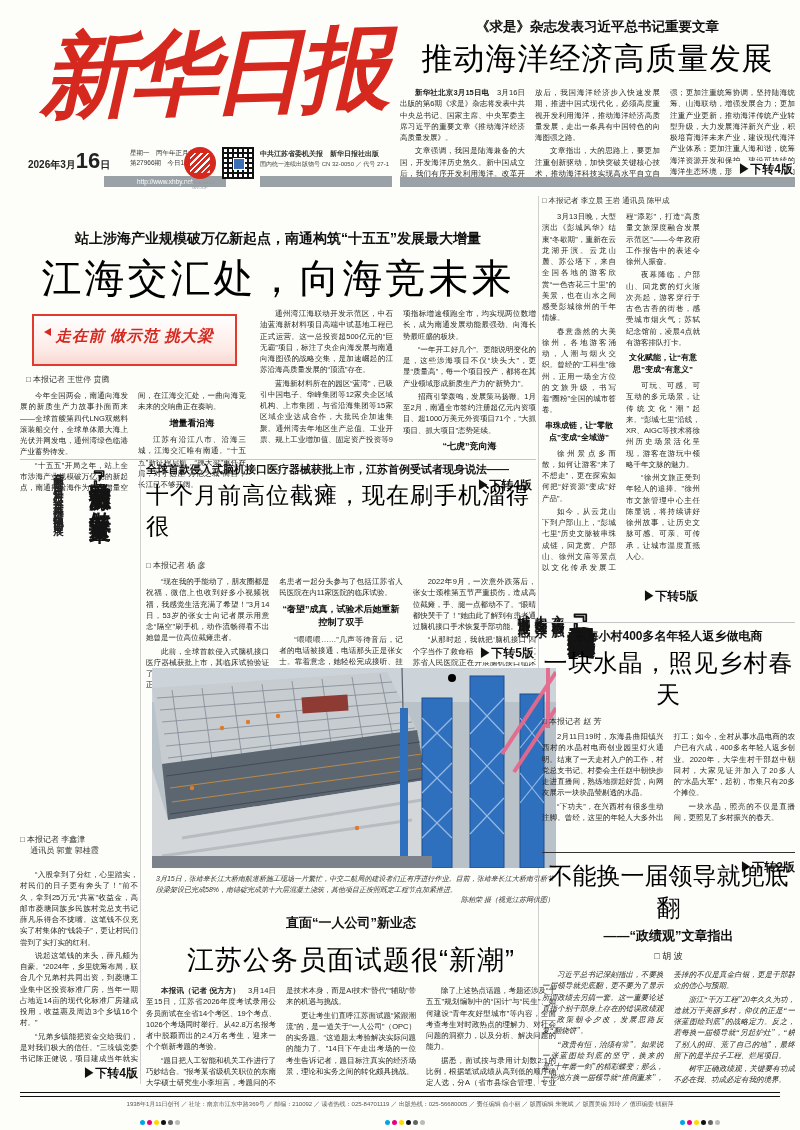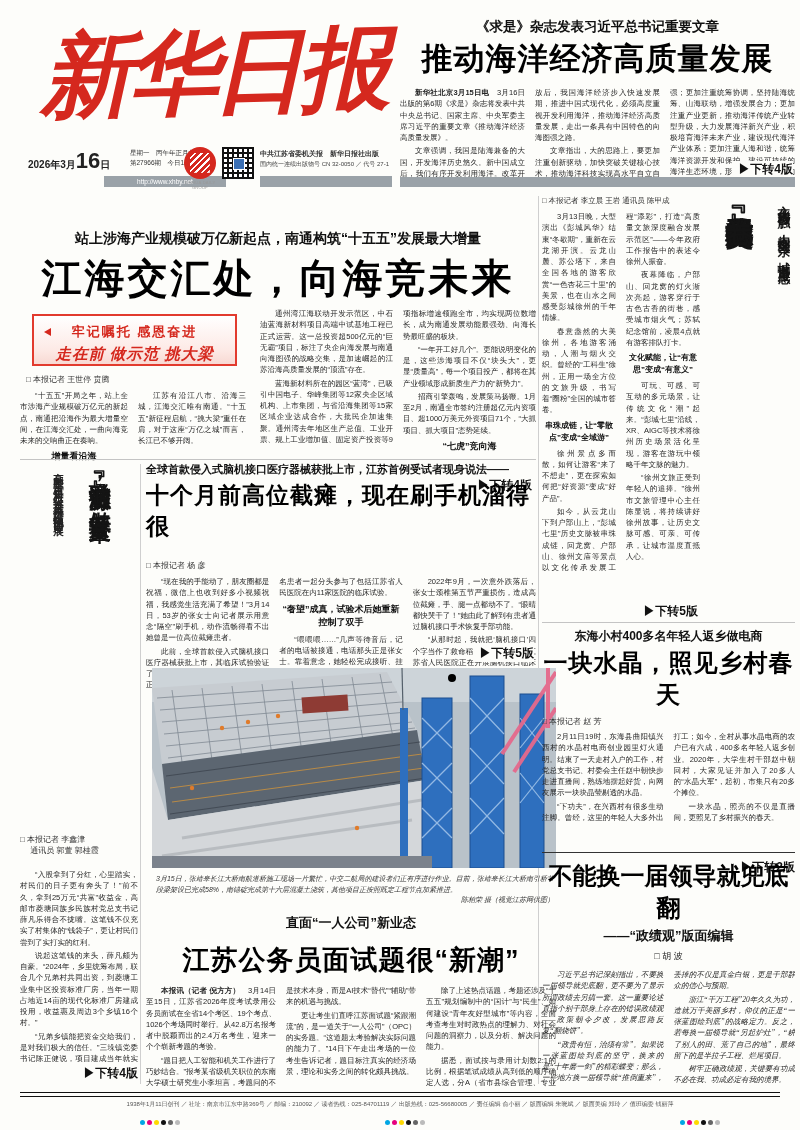--- a/index.html
+++ b/index.html
@@ -4,21 +4,21 @@
 <style>
   html,body{margin:0;padding:0;background:#e9e9e9;}
   .page{position:relative;width:800px;height:1130px;margin:0 auto;background:#fdfdfa;
         font-family:"Liberation Sans",sans-serif;color:#141414;overflow:hidden;}
   .abs{position:absolute;}
   p{margin:0 0 2px 0;text-indent:2em;}
   .body-text{font-size:7.5px;line-height:1.5;text-align:justify;color:#262626;}
   .cols2{column-count:2;column-gap:10px;overflow:hidden;}
   .cols3{column-count:3;column-gap:10px;overflow:hidden;}
   .kicker{font-weight:bold;text-align:center;color:#111;}
-  .headline{font-weight:700;text-align:center;color:#000;}
+  .headline{font-weight:400;text-align:center;color:#000;}
   .byline{font-size:8px;color:#333;text-indent:0;}
   .sub{text-indent:0;text-align:center;font-weight:bold;font-size:9px;margin:4px 0;color:#111;}
   .jump{font-size:12px;font-weight:bold;text-indent:0;text-align:right;color:#111;}
   .jump-abs{position:absolute;right:2px;bottom:0;background:#fdfdfa;padding-left:6px;}
   .vert{writing-mode:vertical-rl;text-orientation:upright;}
   .graybar{background:#9aa2a8;}
   
   .m-title{left:26px;top:4px;width:372px;height:138px;line-height:138px;text-align:center;
            font-family:"Liberation Serif",serif;font-weight:bold;font-style:italic;
            font-size:92px;color:#d5281e;transform:rotate(-1.5deg);letter-spacing:-6px;}
@@ -93,25 +93,25 @@
     <div class="jump jump-abs" style="bottom:-2px;">▶下转4版</div>
   </div>
   <div class="abs graybar" style="left:400px;top:177px;width:395px;height:10px;"></div>
 
   <div class="abs" style="left:20px;top:194px;width:516px;height:264px;margin-top:36px;">
     <div class="kicker" style="font-size:14px;">站上涉海产业规模破万亿新起点，南通构筑“十五五”发展最大增量</div>
     <div class="headline" style="font-size:40px;letter-spacing:3px;margin-top:3px;">江海交汇处，向海竞未来</div>
     <div style="position:relative;height:182px;margin-top:8px;">
       <div class="abs slogan" style="left:12px;top:0;width:205px;height:52px;">
         <div class="slogan-arrow"></div>
-        <div class="slogan-l1">牢记嘱托 感恩奋进</div>
         <div class="slogan-l2">走在前 做示范 挑大梁</div>
       </div>
       <div class="abs byline" style="left:6px;top:60px;width:150px;">□ 本报记者 王世停 贲腾</div>
       <div class="abs body-text cols2" style="left:0;top:76px;width:226px;height:104px;">
+        <p>今年全国两会，南通向海发展的新质生产力故事扑面而来——全球首艘第四代LNG双燃料滚装船交付，全球单体最大海上光伏并网发电，通州湾绿色临港产业蓄势待发。</p>
         <p>“十五五”开局之年，站上全市涉海产业规模破万亿元的新起点，南通把沿海作为最大增量空间，在江海交汇处，一曲向海竞未来的交响曲正在奏响。</p>
         <div class="sub">增量看沿海</div>
         <p>江苏有沿江八市、沿海三城，江海交汇唯有南通。“十五五”新征程启航，“挑大梁”重任在肩，对于这座“万亿之城”而言，长江已不够开阔。</p>
 
       </div>
       <div class="abs body-text cols2" style="left:240px;top:-6px;width:276px;height:188px;">
         <p>通州湾江海联动开发示范区，中石油蓝海新材料项目高端中试基地工程已正式运营。这一总投资超500亿元的“巨无霸”项目，标注了央企向海发展与南通向海图强的战略交集，是加速崛起的江苏沿海高质量发展的“顶流”存在。</p>
         <p>蓝海新材料所在的园区“蓝湾”，已吸引中国电子、华峰集团等12家央企区域机构、上市集团，与省沿海集团等15家区域企业达成合作，大批民企加速集聚。通州湾去年地区生产总值、工业开票、规上工业增加值、固定资产投资等9项指标增速领跑全市，均实现两位数增长，成为南通发展动能最强劲、向海长势最旺盛的板块。</p>
         <p>“一年开工好几个”。更能说明变化的是，这些涉海项目不仅“块头大”，更显“质量高”，每一个项目投产，都将在其产业领域形成新质生产力的“新势力”。</p>
         <p>招商引擎轰鸣，发展策马扬鞭。1月至2月，南通全市签约注册超亿元内资项目、超1000万美元外资项目71个，“大抓项目、抓大项目”态势延续。</p>
@@ -254,21 +254,21 @@
     <div class="body-text cols3" style="height:112px;margin-top:7px;">
       <p><b>本报讯（记者 倪方方）　</b><span>3月14日至15日，江苏省2026年度考试录用公务员面试在全省14个考区、19个考点、1026个考场同时举行。从42.8万名报考者中脱颖而出的2.4万名考生，迎来一个个崭新考题的考验。</span></p>
       <p>“题目把人工智能和机关工作进行了巧妙结合。”报考某省级机关职位的东南大学硕士研究生小李坦言，考题问的不是技术本身，而是AI技术“替代”“辅助”带来的机遇与挑战。</p>
       <p>更让考生们直呼江苏面试题“紧跟潮流”的，是一道关于“一人公司”（OPC）的实务题。“这道题太考验解决实际问题的能力了。”14日下午走出考场的一位考生告诉记者，题目标注真实的经济场景，理论和实务之间的转化颇具挑战。</p>
       <p>除了上述热点话题，考题还涉及“十五五”规划编制中的“国计”与“民生”、如何建设“青年友好型城市”等内容，全面考查考生对时政热点的理解力、对社会问题的洞察力，以及分析、解决问题的能力。</p>
       <p>据悉，面试按与录用计划数2:1的比例，根据笔试成绩从高到低的顺序确定人选，分A（省市县综合管理、专业技术）、B（行政执法类）、C（乡镇）三类分别命题，考察人选3月下旬起陆续参加体检、考察。</p>
     </div>
   </div>
 
   <div class="abs" style="left:542px;top:196px;width:253px;height:424px;">
-    <div style="display:flex;height:100%;">
+    <div style="display:flex;height:100%;flex-direction:column;">
       <div style="width:158px;position:relative;">
         <div class="byline" style="font-size:7.5px;white-space:nowrap;overflow:hidden;">□ 本报记者 李立晨 王岩 通讯员 陈甲成</div>
         <div class="body-text cols2" style="height:394px;margin-top:5px;">
           <p>3月13日晚，大型演出《彭城风华》结束“冬歇期”，重新在云龙湖开演。云龙山麓、苏公塔下，来自全国各地的游客欣赏“一色杏花三十里”的美景，也在山水之间感受彭城徐州的千年情缘。</p>
           <p>春意盎然的大美徐州，各地游客涌动，人潮与烟火交织。曾经的“工科生”徐州，正用一场全方位的文旅升级，书写着“圈粉”全国的城市答卷。</p>
           <div class="sub" style="font-size:8px;">串珠成链，让“零散点”变成“全域游”</div>
           <p>徐州景点多而散，如何让游客“来了不想走”，更在探索如何把“好资源”变成“好产品”。</p>
           <p>如今，从云龙山下到户部山上，“彭城七里”历史文脉被串珠成链，回龙窝、户部山、徐州文庙等景点以文化传承发展工程“添彩”，打造“高质量文旅深度融合发展示范区”——今年政府工作报告中的表述令徐州人振奋。</p>
           <p>夜幕降临，户部山、回龙窝的灯火渐次亮起，游客穿行于古色古香的街巷，感受城市烟火气；苏轼纪念馆前，凌晨4点就有游客排队打卡。</p>
           <div class="sub" style="font-size:8px;">文化赋能，让“有意思”变成“有意义”</div>
@@ -293,21 +293,21 @@
       <p>“下功夫”，在兴西村有很多生动注脚。曾经，这里的年轻人大多外出打工；如今，全村从事水晶电商的农户已有六成，400多名年轻人返乡创业。2020年，大学生村干部赵中朝回村，大家见证并加入了20多人的“水晶大军”，起初，市集只有20多个摊位。</p>
       <p>一块水晶，照亮的不仅是直播间，更照见了乡村振兴的春天。</p>
     </div>
     <div class="jump">▶下转2版</div>
   </div>
 
   <div class="abs rule-dark" style="left:542px;top:852px;width:253px;"></div>
 
   <div class="abs" style="left:542px;top:860px;width:253px;height:226px;">
     <div class="headline" style="font-size:24px;font-family:'Liberation Serif',serif;">不能换一届领导就兜底翻</div>
-    <div class="kicker" style="font-size:13px;margin-top:3px;">——“政绩观”版面编辑</div>
+    <div class="kicker" style="font-size:13px;margin-top:3px;">——“政绩观”文章指出</div>
     <div style="text-align:center;font-size:9px;margin-top:5px;color:#222;">□ 胡 波</div>
     <div class="body-text cols2 kai" style="height:150px;margin-top:6px;">
       <p>习近平总书记深刻指出，不要换一届领导就兜底翻，更不要为了显示所谓政绩去另搞一套。这一重要论述直指个别干部身上存在的错误政绩观——政策朝令夕改，发展思路反复“翻烧饼”。</p>
       <p>“政贵有恒，治须有常”。如果说一张蓝图绘到底的坚守，换来的是“十年磨一剑”的精彩蝶变；那么，一些地方换一届领导就“推倒重来”，丢掉的不仅是真金白银，更是干部群众的信心与预期。</p>
       <p>浙江“千万工程”20年久久为功，造就万千美丽乡村，仰仗的正是“一张蓝图绘到底”的战略定力。反之，若每换一届领导就“另起炉灶”，“耕了别人的田、荒了自己的地”，最终留下的是半拉子工程、烂尾项目。</p>
       <p>树牢正确政绩观，关键要有功成不必在我、功成必定有我的境界。</p>
     </div>
   </div>
 
   <div class="abs" style="left:20px;top:1092px;width:760px;">

